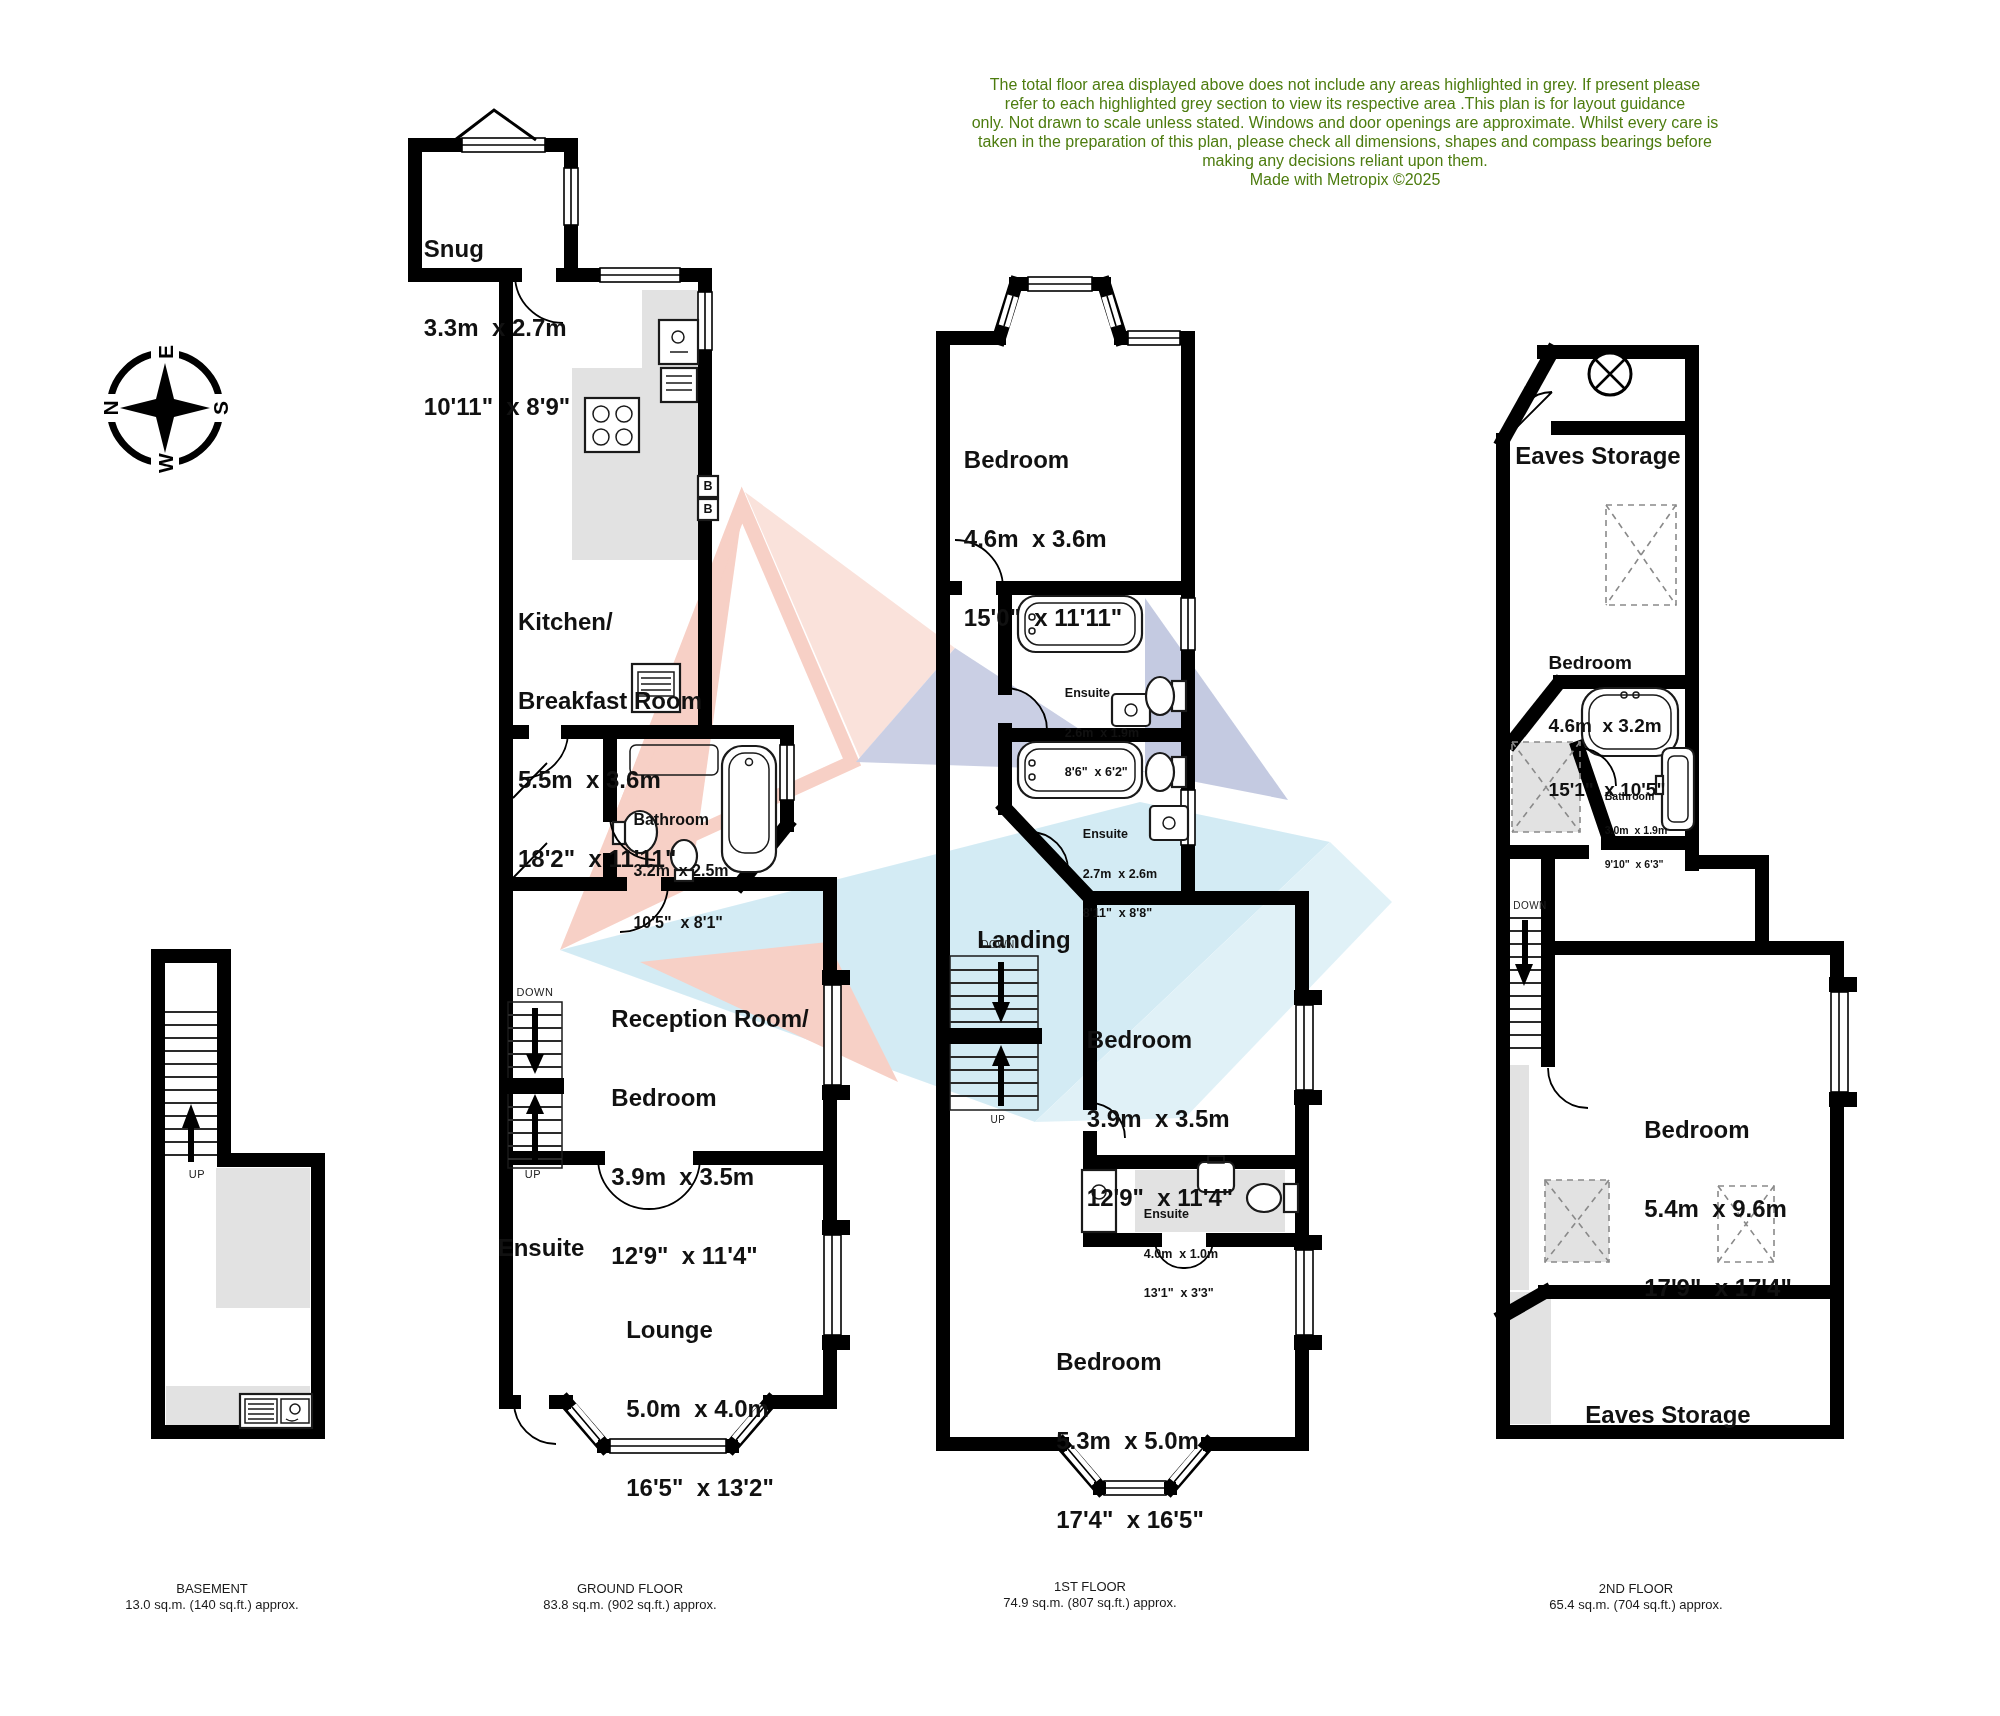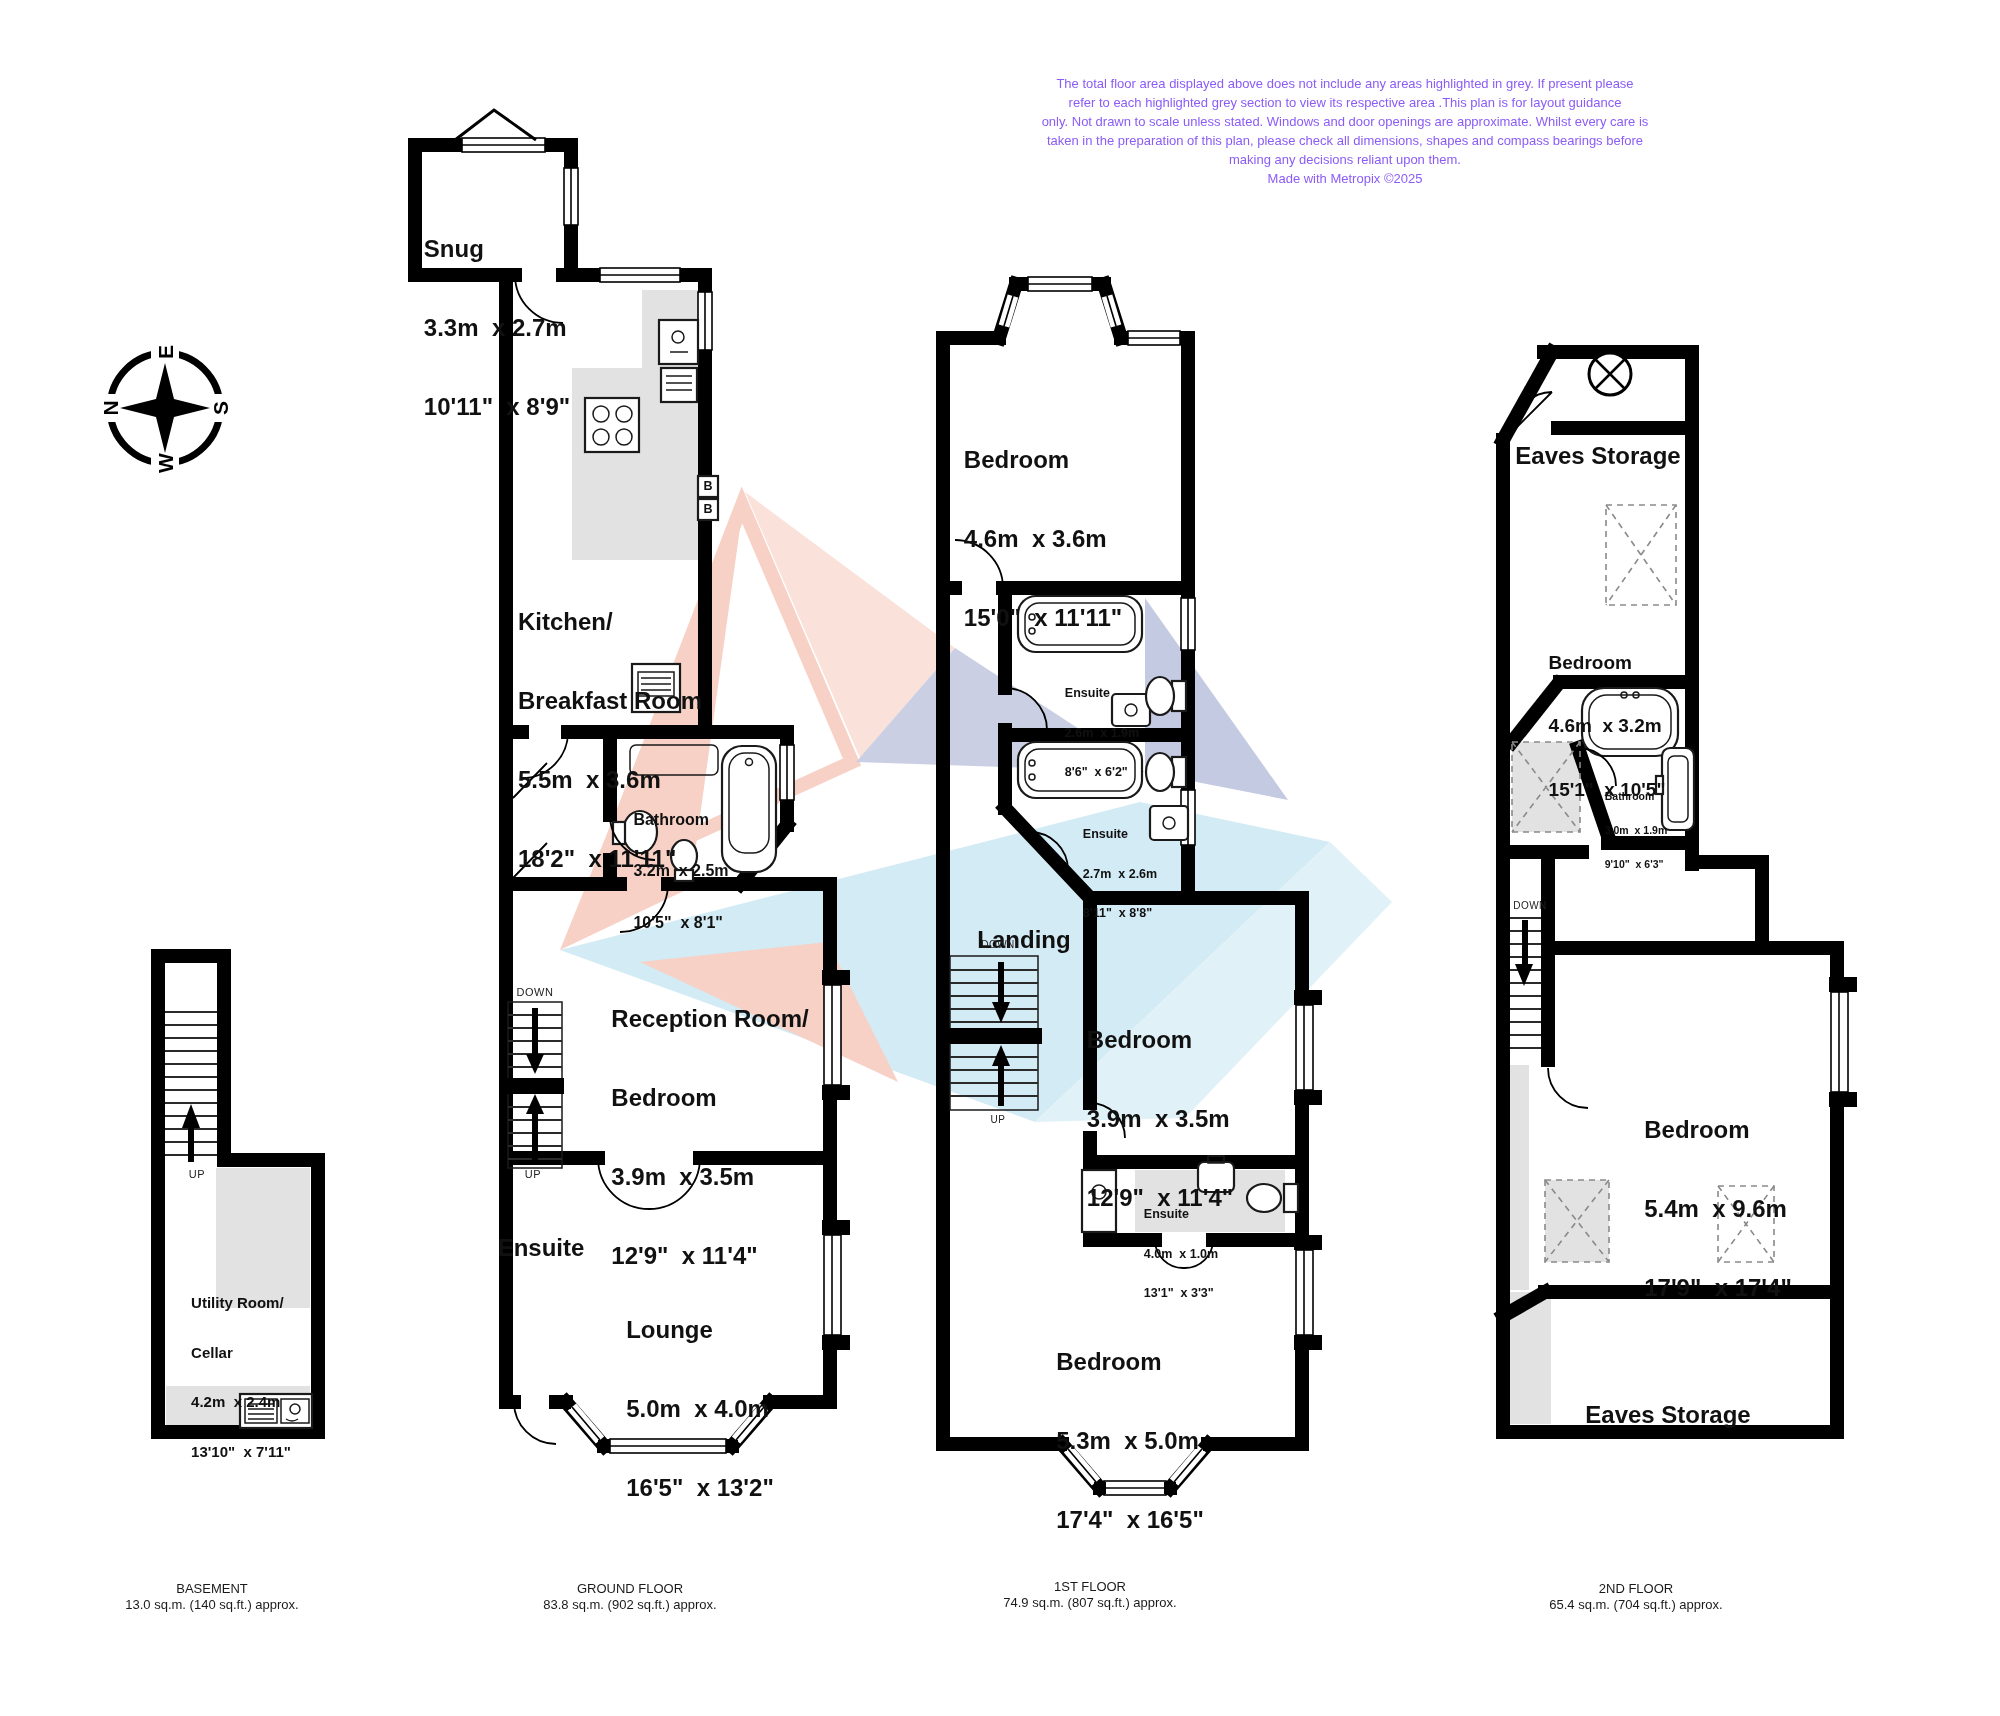--- a/index.html
+++ b/index.html
@@ -31,22 +31,22 @@
   .s13{font-size:12.5px;line-height:1.05;}
   .s10{font-size:10.5px;line-height:1.08;}
   .btag{position:absolute;transform:translateX(-50%);font-size:12.5px;font-weight:700;color:#111;}
   .updown{position:absolute;transform:translateX(-50%);font-size:11px;font-weight:400;
           color:#222;letter-spacing:.5px;white-space:nowrap;}
   .updown-sm{font-size:10px;}
   .caption{position:absolute;transform:translateX(-50%);text-align:center;font-size:13px;
            font-weight:400;color:#1a1a1a;line-height:1.2;white-space:nowrap;}
   .hdr-title{position:absolute;left:1340px;top:31px;transform:translateX(-50%);
              font-size:24px;font-weight:400;color:#111;white-space:nowrap;}
-  .hdr-line{position:absolute;left:1345px;transform:translateX(-50%);font-size:13px;
-            font-weight:400;color:#8b5cf6;white-space:nowrap;text-align:center;}
+  .hdr-line{position:absolute;left:1345px;transform:translateX(-50%);font-size:16px;
+            font-weight:400;color:#4d7c0f;white-space:nowrap;text-align:center;}
 </style>
 </head>
 <body>
 
 <div class="page">
 
   <svg width="2000" height="1716" viewBox="0 0 2000 1716">
 
     <g transform="rotate(-90 165 408)">
       <circle cx="165" cy="408" r="55" fill="none" stroke="#000" stroke-width="7"></circle>
@@ -403,26 +403,20 @@
   </svg>
 
   <div class="hdr-line" style="top:76px">The total floor area displayed above does not include any areas highlighted in grey. If present please</div>
   <div class="hdr-line" style="top:95px">refer to each highlighted grey section to view its respective area .This plan is for layout guidance</div>
   <div class="hdr-line" style="top:114px">only. Not drawn to scale unless stated. Windows and door openings are approximate. Whilst every care is</div>
   <div class="hdr-line" style="top:133px">taken in the preparation of this plan, please check all dimensions, shapes and compass bearings before</div>
   <div class="hdr-line" style="top:152px">making any decisions reliant upon them.</div>
   <div class="hdr-line" style="top:171px">Made with Metropix ©2025</div>
 
   <div class="updown" style="left:197px;top:1168px">UP</div>
-  <div class="lbl s15" style="left:241px;top:1262px">
-    <div>Utility Room/</div>
-    <div>Cellar</div>
-    <div>4.2m  x 2.4m</div>
-    <div>13'10"  x 7'11"</div>
-  </div>
   <div class="caption" style="left:212px;top:1581px">
     <div>BASEMENT</div>
     <div>13.0 sq.m. (140 sq.ft.) approx.</div>
   </div>
 
   <div class="lbl s24" style="left:497px;top:183px">
     <div>Snug</div>
     <div>3.3m  x 2.7m</div>
     <div>10'11"  x 8'9"</div>
   </div>

